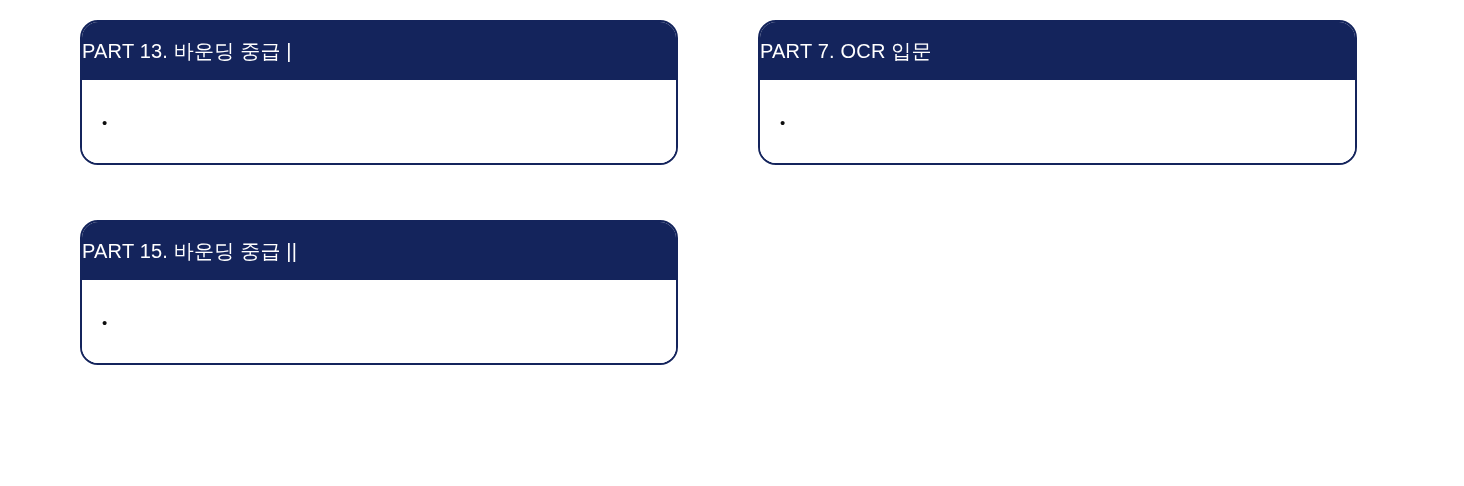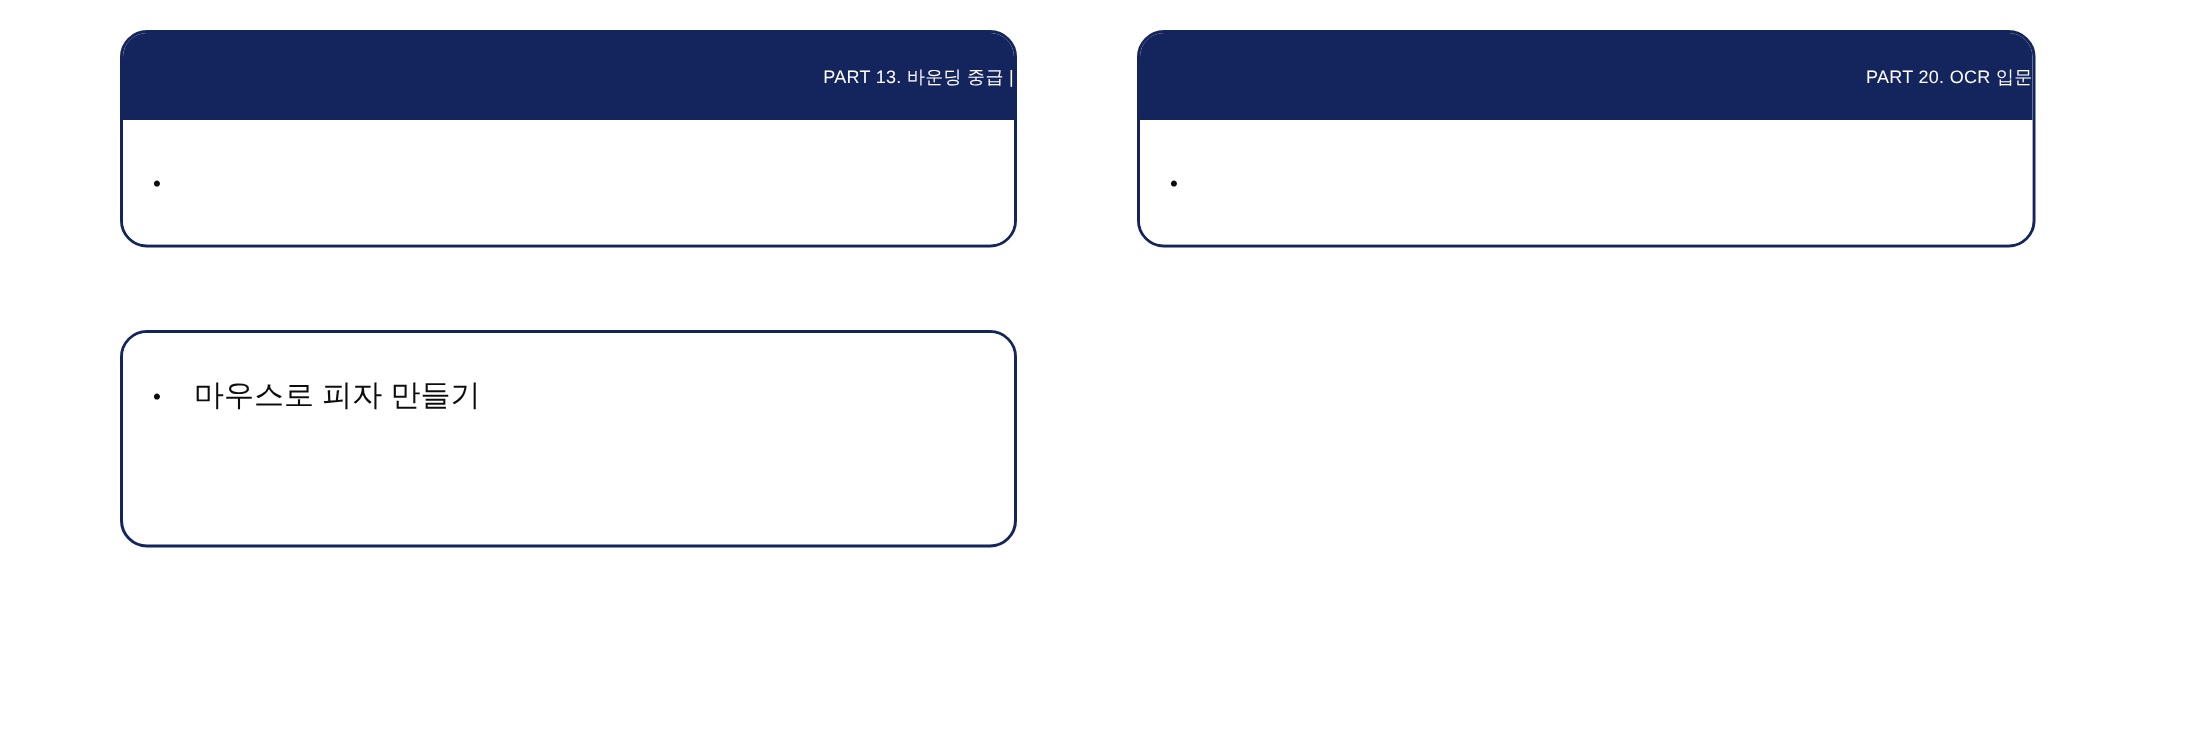--- a/index.html
+++ b/index.html
@@ -27,22 +27,22 @@
   }
   .card-1 { left: 80px;  top: 20px;  }
   .card-2 { left: 758px; top: 20px;  width: 599px; }
   .card-3 { left: 80px;  top: 220px; }
   .card-header {
     height: 58px;
     background: #14245C;
     color: #ffffff;
     display: flex;
     align-items: center;
-    justify-content: flex-end;
-    font-size: 12px;
+    justify-content: flex-start;
+    font-size: 20px;
     letter-spacing: 0.2px;
     white-space: pre;
   }
   .card-body {
     height: 83px;
     display: flex;
     align-items: center;
     background: #ffffff;
   }
   .bullet-row {
@@ -72,31 +72,33 @@
     </div>
     <div class="card-body">
       <div class="bullet-row">
         <span class="bullet">•</span>
       </div>
     </div>
   </div>
 
   <div class="card card-2">
     <div class="card-header">
-      <span>PART 20. OCR 입문</span>
+      <span>PART 7. OCR 입문</span>
     </div>
     <div class="card-body">
       <div class="bullet-row">
         <span class="bullet">•</span>
       </div>
     </div>
   </div>
 
   <div class="card card-3">
+    <div class="card-header">
+      <span>PART 15. 바운딩 중급 ||</span>
+    </div>
     <div class="card-body">
       <div class="bullet-row">
         <span class="bullet">•</span>
-        <span>마우스로 피자 만들기</span>
       </div>
     </div>
   </div>
 
 </div>
 
 </body></html>

